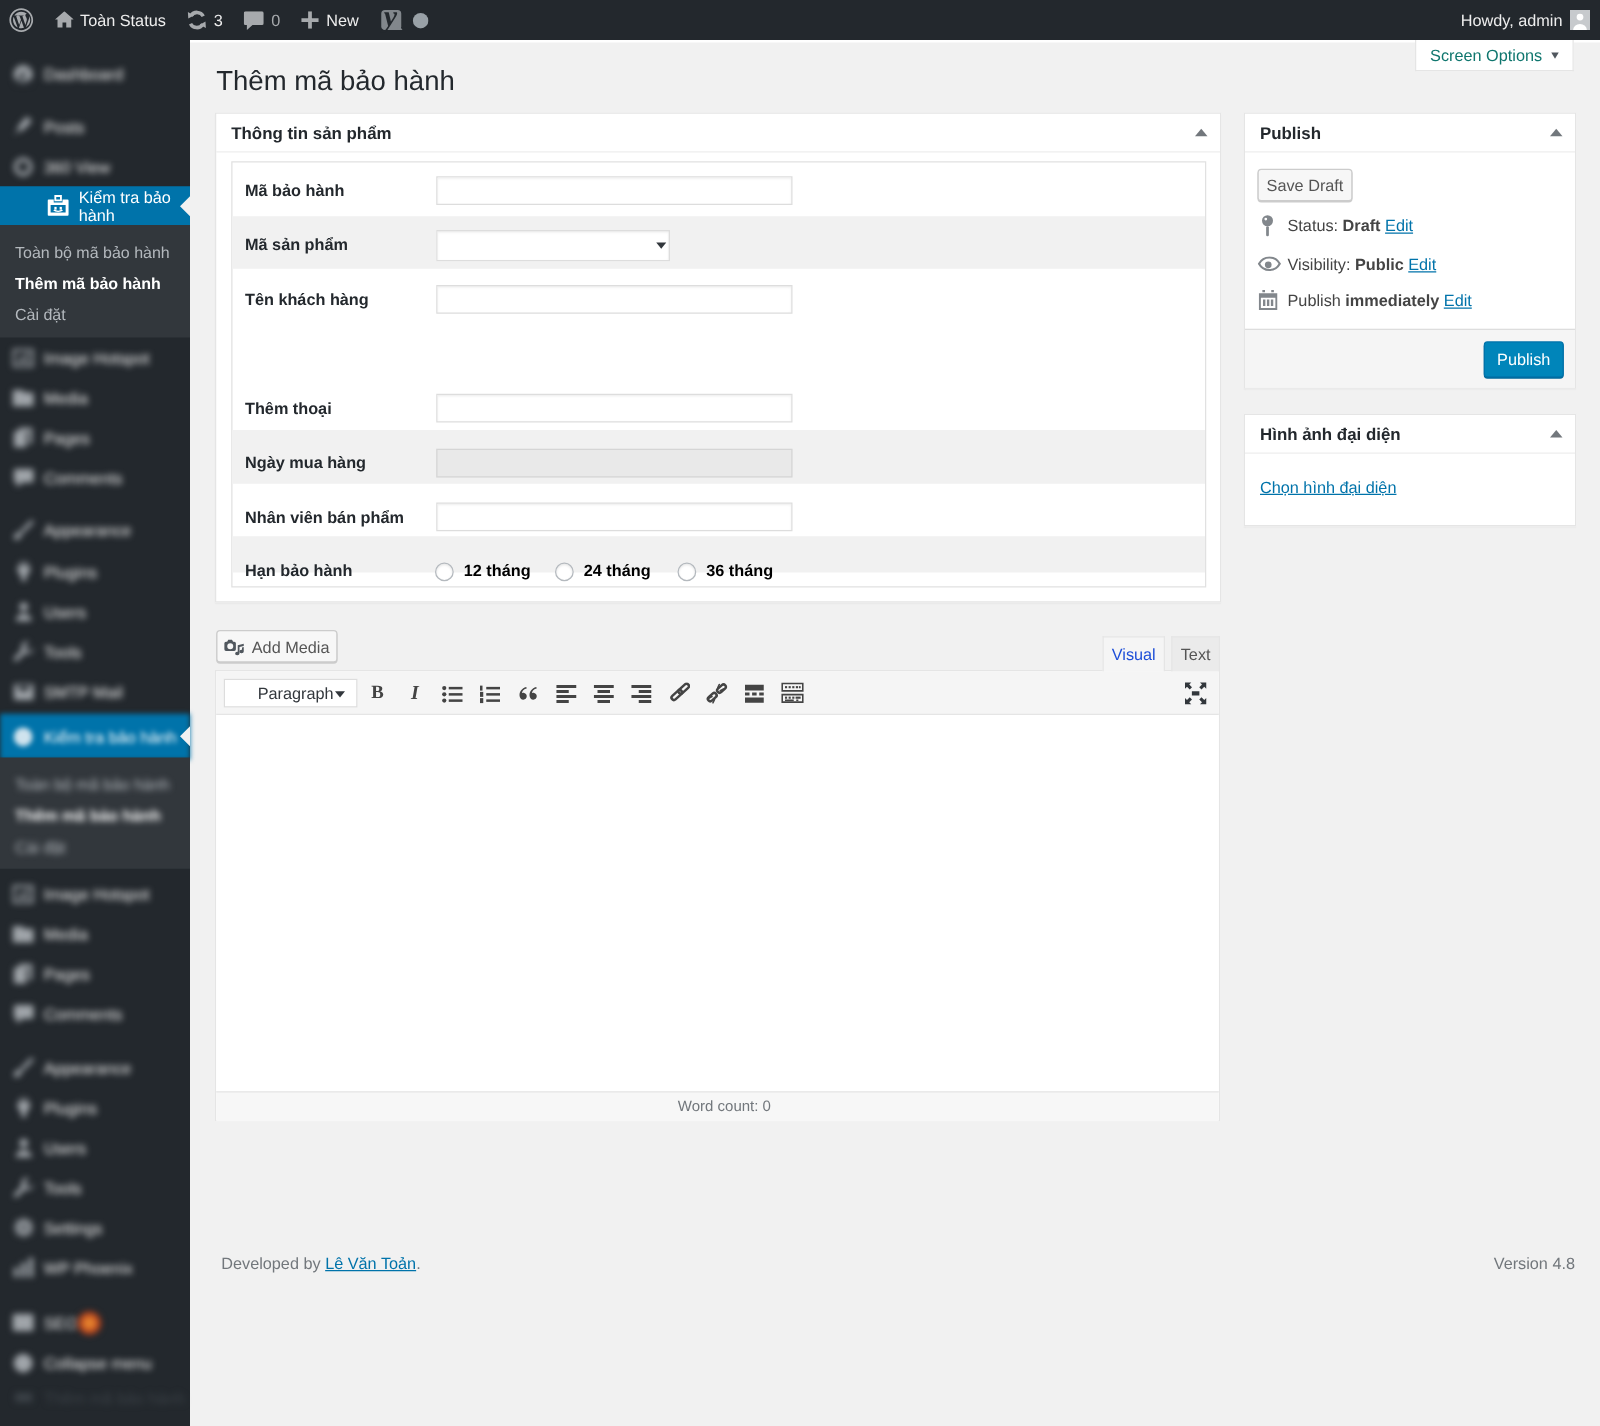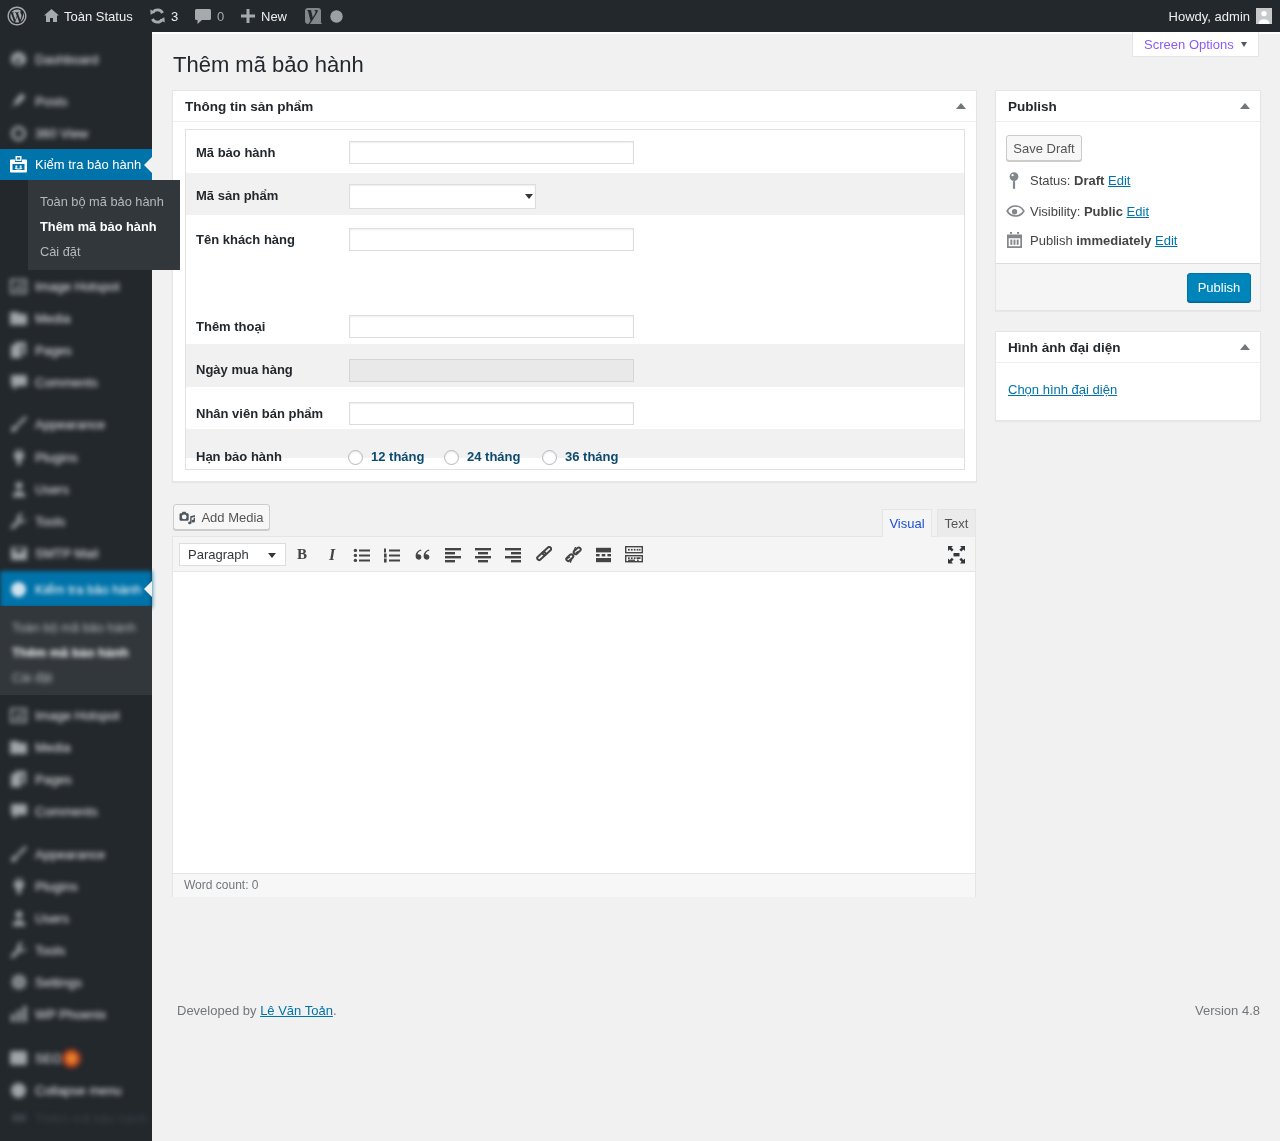--- a/index.html
+++ b/index.html
@@ -15,34 +15,34 @@
 .mi { position:absolute; left:0; width:152px; height:32px; display:flex; align-items:center; color:#eee; font-size:13px; }
 .mi .ic { width:17px; height:17px; margin-left:10px; margin-right:8px; flex:none; display:flex; align-items:center; justify-content:center; }
 .mi .ic svg { display:block; }
 .mi.act { background:#0073aa; color:#fff; }
 .mi.act:after { content:''; position:absolute; right:0; top:50%; margin-top:-8px; border:8px solid transparent; border-right-color:#f1f1f1; }
 .bl { filter: blur(2.6px); }
 .sub { position:absolute; left:0; width:152px; background:#32373c; padding-top:9px; }
 .sub .si { height:25px; line-height:25px; padding-left:12px; color:#b4b9be; font-size:12.8px; }
 .sub .si.cur { color:#fff; font-weight:bold; }
 
-#scropt { position:absolute; left:1132px; top:32px; width:127px; height:25px; background:#fff; border:1px solid #e5e5e5; border-top:none; color:#8b5cf6; font-size:13px; display:flex; align-items:center; justify-content:center; z-index:45; }
+#scropt { position:absolute; left:1132px; top:32px; width:127px; height:25px; background:#fff; border:1px solid #e5e5e5; border-top:none; color:#0f766e; font-size:13px; display:flex; align-items:center; justify-content:center; z-index:45; }
 h1 { position:absolute; left:173px; top:51px; font-size:22px; font-weight:400; color:#23282d; line-height:1.3; }
 
 .postbox { position:absolute; background:#fff; border:1px solid #e5e5e5; box-shadow:0 1px 1px rgba(0,0,0,.04); }
 .pbh { height:31px; border-bottom:1px solid #eee; display:flex; align-items:center; padding-left:12px; font-size:13.5px; font-weight:bold; color:#23282d; position:relative; }
 .tgl { position:absolute; right:10px; top:50%; margin-top:-3px; width:0; height:0; border:5px solid transparent; border-bottom:6px solid #72777c; border-top:none; }
 
 #ftable { position:absolute; left:185px; top:129px; width:780px; height:341px; border:1px solid #e1e1e1; background:#fff; }
 .frow { position:absolute; left:0; width:778px; }
 .frow.g { background:#f1f1f1; }
 .frow .lbl { position:absolute; left:10px; font-weight:bold; color:#23282d; font-size:13px; }
 .inp { position:absolute; left:163px; width:285px; height:23px; background:#fff; border:1px solid #ddd; box-shadow:inset 0 1px 2px rgba(0,0,0,.07); }
 .radio { position:absolute; width:15px; height:15px; border-radius:50%; background:#fff; border:1px solid #b4b9be; box-shadow:inset 0 1px 2px rgba(0,0,0,.1); }
-.rlbl { position:absolute; font-weight:bold; color:#0c4a6e; font-size:13px; }
+.rlbl { position:absolute; font-weight:bold; color:#000000; font-size:13px; }
 
 .btn2 { background:#f7f7f7; border:1px solid #ccc; border-radius:3px; color:#555; font-size:13px; box-shadow:0 1px 0 #ccc; display:flex; align-items:center; justify-content:center; }
 .btnp { background:#0085ba; border:1px solid #0073aa; border-radius:3px; color:#fff; font-size:13px; box-shadow:0 1px 0 #006799; display:flex; align-items:center; justify-content:center; }
 
 .prow { position:absolute; left:1006px; color:#444; font-size:13px; }
 .prow .edit { color:#0073aa; text-decoration:underline; }
 a.lnk { color:#0073aa; text-decoration:underline; }
 .tbico { position:absolute; top:0; width:26px; height:35px; display:flex; align-items:center; justify-content:center; }
 
 </style>
@@ -125,32 +125,32 @@
           </svg>
         </span>Posts</span>
     </div>
   <div class="mi" style="top:85px;">
       <span class="bl" style="display:flex;align-items:center;"><span class="ic">
           <svg width="17" height="17" viewBox="0 0 17 17">
             <path fill="#a0a5aa" d="M8.5 1 a7.5 7.5 0 1 1 0 15 a7.5 7.5 0 1 1 0 -15 z m0 3 a4.5 4.5 0 1 0 0 9 a4.5 4.5 0 1 0 0 -9 z"></path>
           </svg>
         </span>360 View</span>
     </div>
-  <div class="mi act" style="top:117px; height:31px;"><span class="ic">
+  <div class="mi act" style="top:117px; height:31px;padding-left:28px;"><span class="ic">
         <svg width="17" height="17" viewBox="0 0 17 17">
           <g fill="#fff">
             <path d="M5.5 0 h6 v5 h-6 z M7 1.5 v2 h3 v-2 z" fill-rule="evenodd"></path>
             <path d="M1 3.5 h4 v2.5 h7 V3.5 h4 a1 1 0 0 1 1 1 v11 a1 1 0 0 1 -1 1 H1 a1 1 0 0 1 -1 -1 v-11 a1 1 0 0 1 1 -1 z M2.5 8 v6 h12 V8 z" fill-rule="evenodd"></path>
             <rect x="5.5" y="9.5" width="1.8" height="2.2"></rect>
             <rect x="9.7" y="9.5" width="1.8" height="2.2"></rect>
             <path d="M4.5 12.2 a4.5 2.6 0 0 0 8 0 l-1.3 -0.6 a3 1.6 0 0 1 -5.4 0 z"></path>
           </g>
         </svg>
       </span>Kiểm tra bảo hành</div>
-  <div class="sub" style="top:148px; height:90px;margin-left:28px;">
+  <div class="sub" style="top:148px; height:90px;">
     <div class="si">Toàn bộ mã bảo hành</div>
     <div class="si cur">Thêm mã bảo hành</div>
     <div class="si">Cài đặt</div>
   </div>
   <div class="mi" style="top:238px;">
       <span class="bl" style="display:flex;align-items:center;"><span class="ic">
           <svg width="17" height="15" viewBox="0 0 17 15">
             <path fill="#a0a5aa" d="M0 0 h17 v15 H0 z M2 2 v11 h13 V2 z M4 10.5 l3.5 -4 2.5 3 1.5 -1.5 2.5 2.5 z M11 4 a1.5 1.5 0 1 1 0 3.01 a1.5 1.5 0 1 1 0 -3 z" fill-rule="evenodd"></path>
           </svg>
         </span>Image Hotspot</span>
@@ -393,21 +393,21 @@
   <svg width="17" height="16" viewBox="0 0 17 16" style="margin-right:5px; margin-top:1px;">
       <g fill="#50575e">
         <path d="M0.5 4.6 a1.3 1.3 0 0 1 1.3 -1.3 h0.9 l0.9 -1.5 h3 l0.9 1.5 h0.9 a1.3 1.3 0 0 1 1.3 1.3 v4.8 a1.3 1.3 0 0 1 -1.3 1.3 h-6.6 a1.3 1.3 0 0 1 -1.3 -1.3 z M2.8 6.9 a2.4 2.4 0 1 0 4.8 0 a2.4 2.4 0 1 0 -4.8 0" fill-rule="evenodd"></path>
         <path d="M11.2 6.2 l4.8 -1.2 v1.8 l-3.4 0.85 v5.2 a1.75 1.4 0 1 1 -1.4 -1.37 z"></path>
         <path d="M16 7.6 v3.6 a1.75 1.4 0 1 1 -1.4 -1.37 l0 -1.88 z"></path>
       </g>
     </svg>
   Add Media</div>
 <div class="abs" style="left:882px; top:509px; width:50px; height:28px; background:#f5f5f5; border:1px solid #e5e5e5; border-bottom:none; z-index:5; color:#1d4ed8; display:flex; align-items:center; justify-content:center;">Visual</div>
 <div class="abs" style="left:937px; top:509px; width:39px; height:28px; background:#ebebeb; border:1px solid #e5e5e5; border-bottom:none; z-index:5; color:#555; display:flex; align-items:center; justify-content:center;">Text</div>
-<div class="abs" style="left:172px; top:536px; width:804px; height:361px; border:1px solid #e5e5e5; background:#fff;">
+<div class="abs" style="left:172px; top:536px; width:804px; height:361px; border:1px solid #e5e5e5; background:#fff;text-align:center;">
   <div style="position:relative; height:35px; background:#f5f5f5; border-bottom:1px solid #e5e5e5;">
     <span class="abs" style="left:6px; top:6px; width:107px; height:23px; background:#fff; border:1px solid #ddd; color:#32373c; font-size:13px; line-height:21px; padding-left:8px;">Paragraph<span class="abs" style="right:9px; top:9px; width:0; height:0; border:4px solid transparent; border-top:5px solid #32373c;"></span></span>
     <span class="tbico" style="left:116px;">
         <b style="font-size:15px; color:#444; font-family:'Liberation Serif',serif;">B</b>
       </span>
     <span class="tbico" style="left:146px;">
         <i style="font-size:16px; font-weight:bold; color:#444; font-family:'Liberation Serif',serif;">I</i>
       </span>
     <span class="tbico" style="left:176px;">
         <svg width="18" height="16" viewBox="0 0 18 16">

